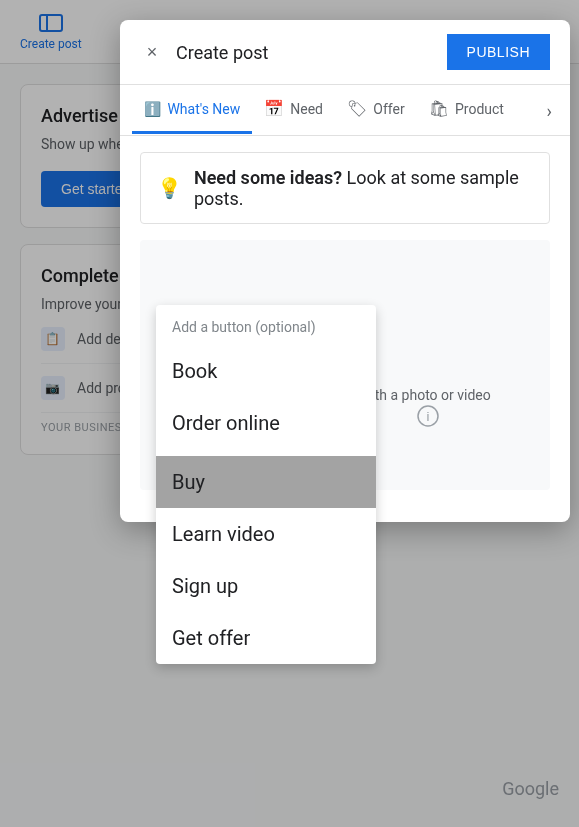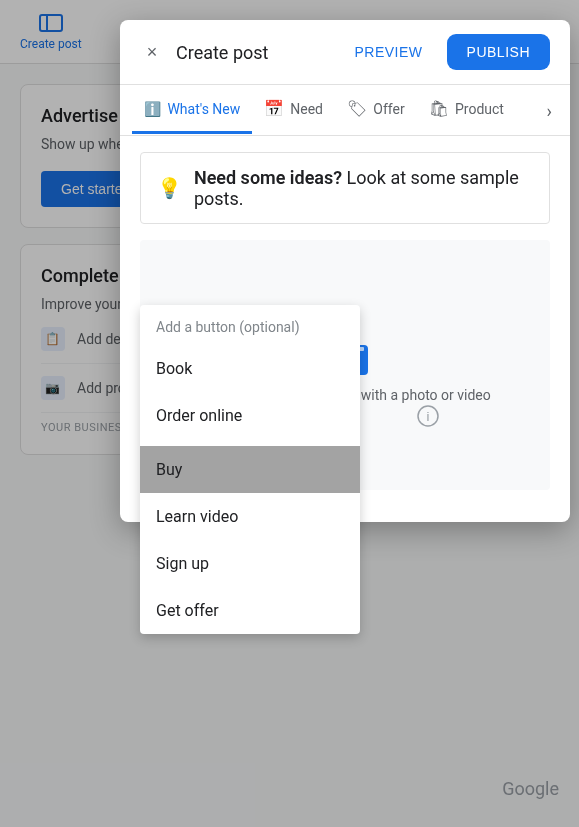--- a/index.html
+++ b/index.html
@@ -180,21 +180,21 @@
       letter-spacing: 0.5px;
       border: none;
       background: none;
       cursor: pointer;
       padding: 8px 12px;
     }
     .publish-btn {
       background: #1a73e8;
       color: #fff;
       border: none;
-      border-radius: 9px;
+      border-radius: 0;
       padding: 10px 20px;
       font-size: 14px;
       font-weight: 500;
       text-transform: uppercase;
       letter-spacing: 0.5px;
       cursor: pointer;
     }
 
     
     .dialog-tabs {
@@ -274,36 +274,36 @@
     }
     .photo-text {
       font-size: 14px;
       color: #5f6368;
     }
 
     
     .dropdown {
       position: absolute;
       top: 305px;
-      left: 140px;
+      left: 156px;
       width: 220px;
       background: #fff;
       border-radius: 4px;
       box-shadow: 0 4px 12px rgba(0,0,0,0.2);
       z-index: 30;
       overflow: hidden;
     }
     .dropdown-header {
       padding: 14px 16px 10px;
       font-size: 14px;
       color: #80868b;
     }
     .dropdown-item {
       padding: 14px 16px;
-      font-size: 16px;
+      font-size: 20px;
       color: #202124;
       cursor: pointer;
     }
     .dropdown-item.selected {
       background: #a3a3a3;
       margin-top: 7px;
     }
 
     
     .info-icon-area {
@@ -359,21 +359,20 @@
   <div class="google-label">Google</div>
 </div>
 
 <div class="overlay"></div>
 
 <div class="dialog">
 
   <div class="dialog-header">
     <button class="close-btn">×</button>
     <span class="dialog-title">Create post</span>
-    <button class="preview-btn">PREVIEW</button>
     <button class="publish-btn">PUBLISH</button>
   </div>
 
   <div class="dialog-tabs">
     <div class="tab active">
       <span class="tab-icon" style="color:#1a73e8; font-size:14px;">ℹ️</span>
       <span>What's New</span>
     </div>
     <div class="tab">
       <span class="tab-icon">📅</span>

